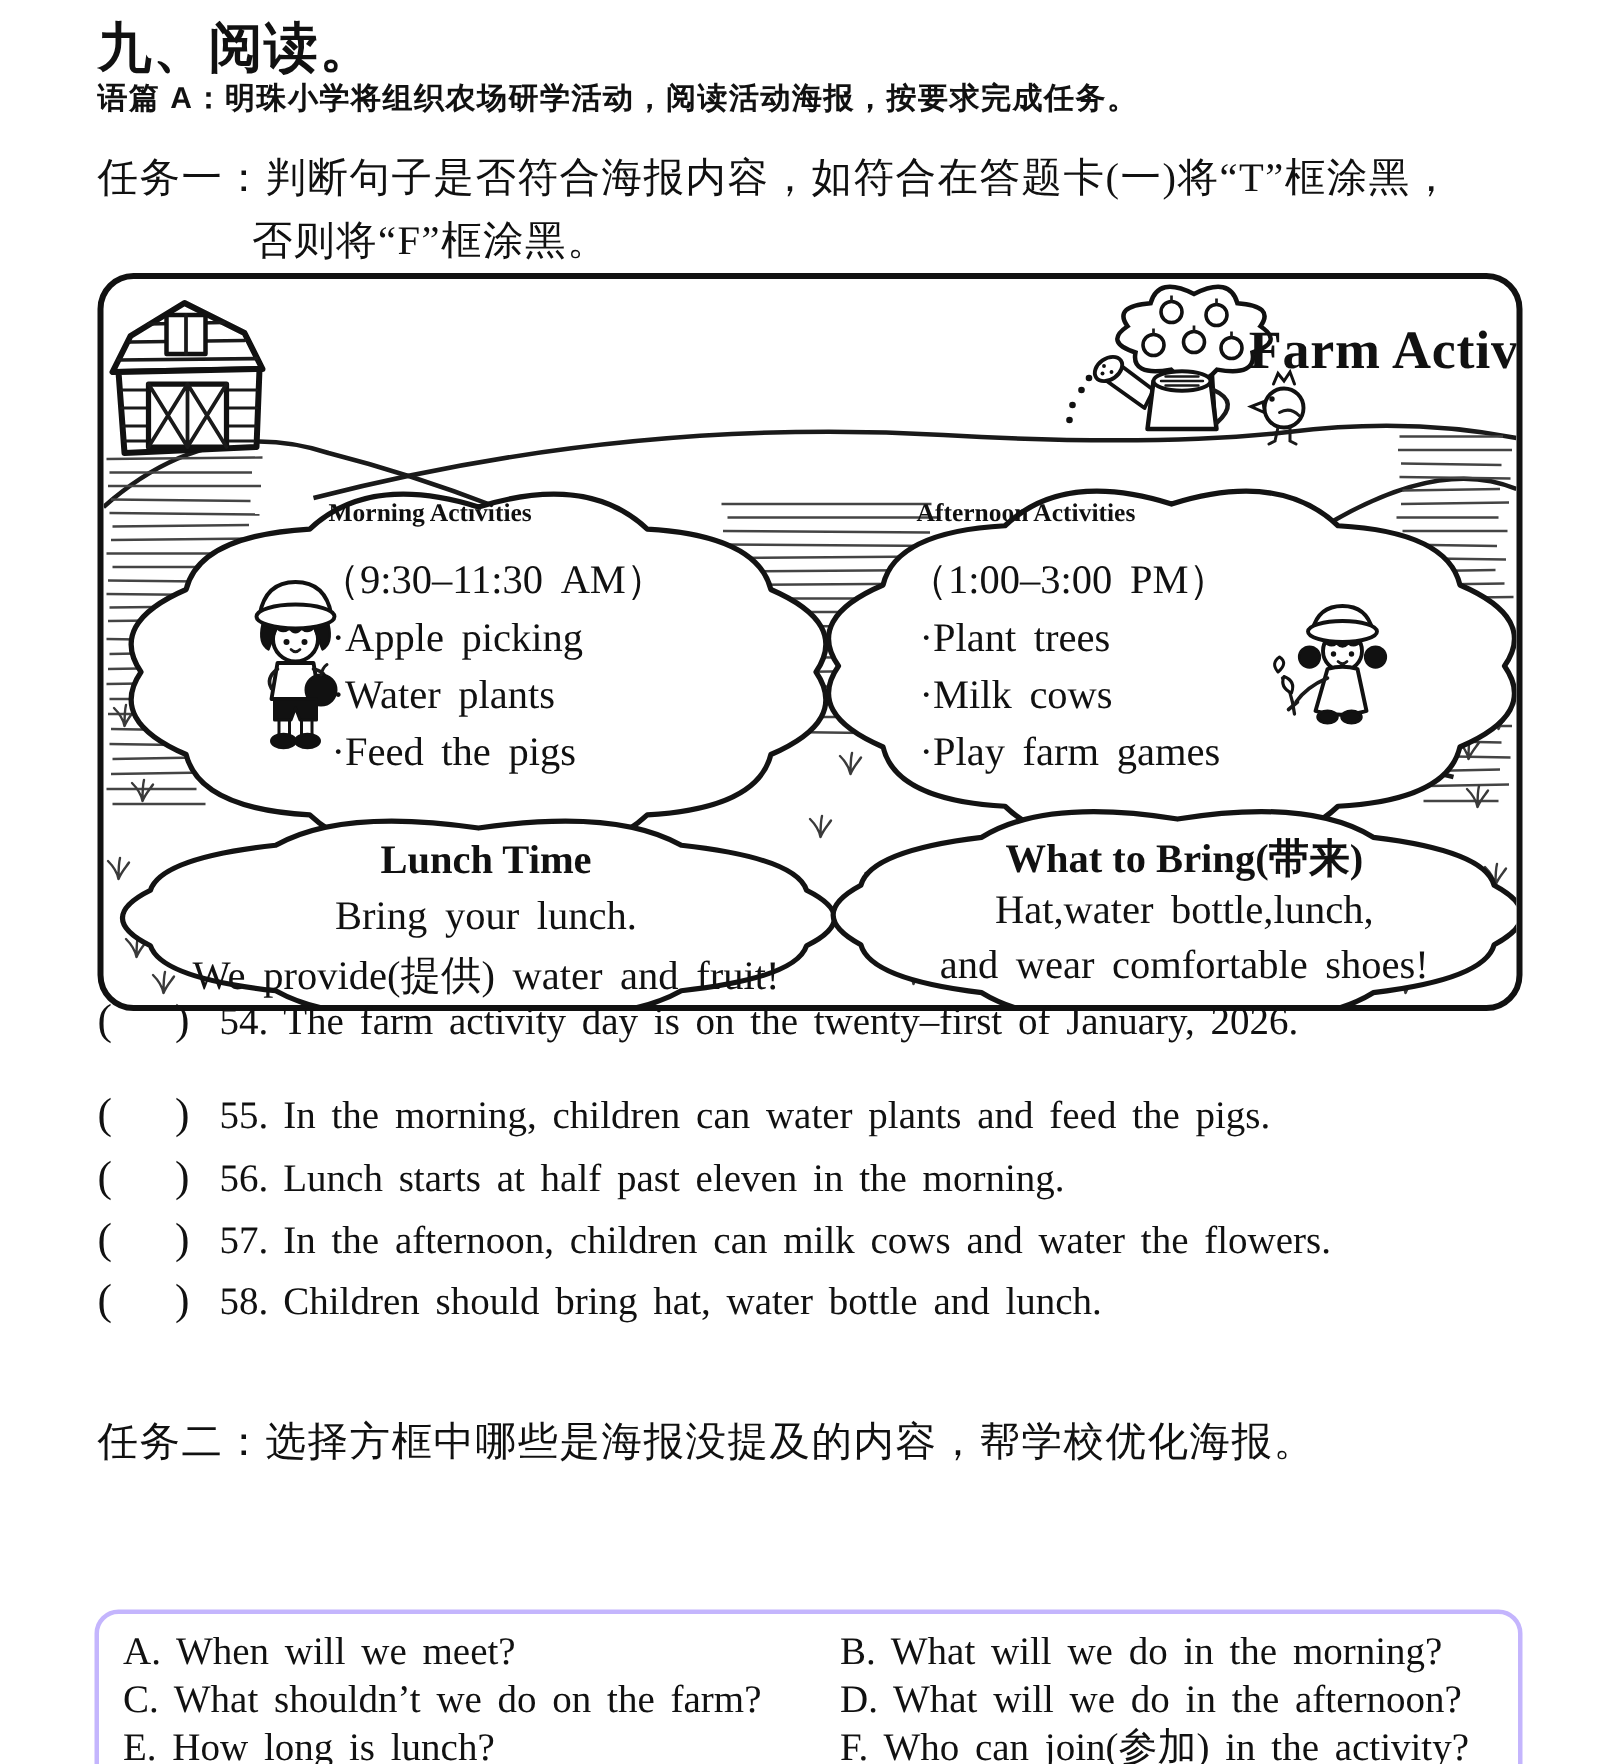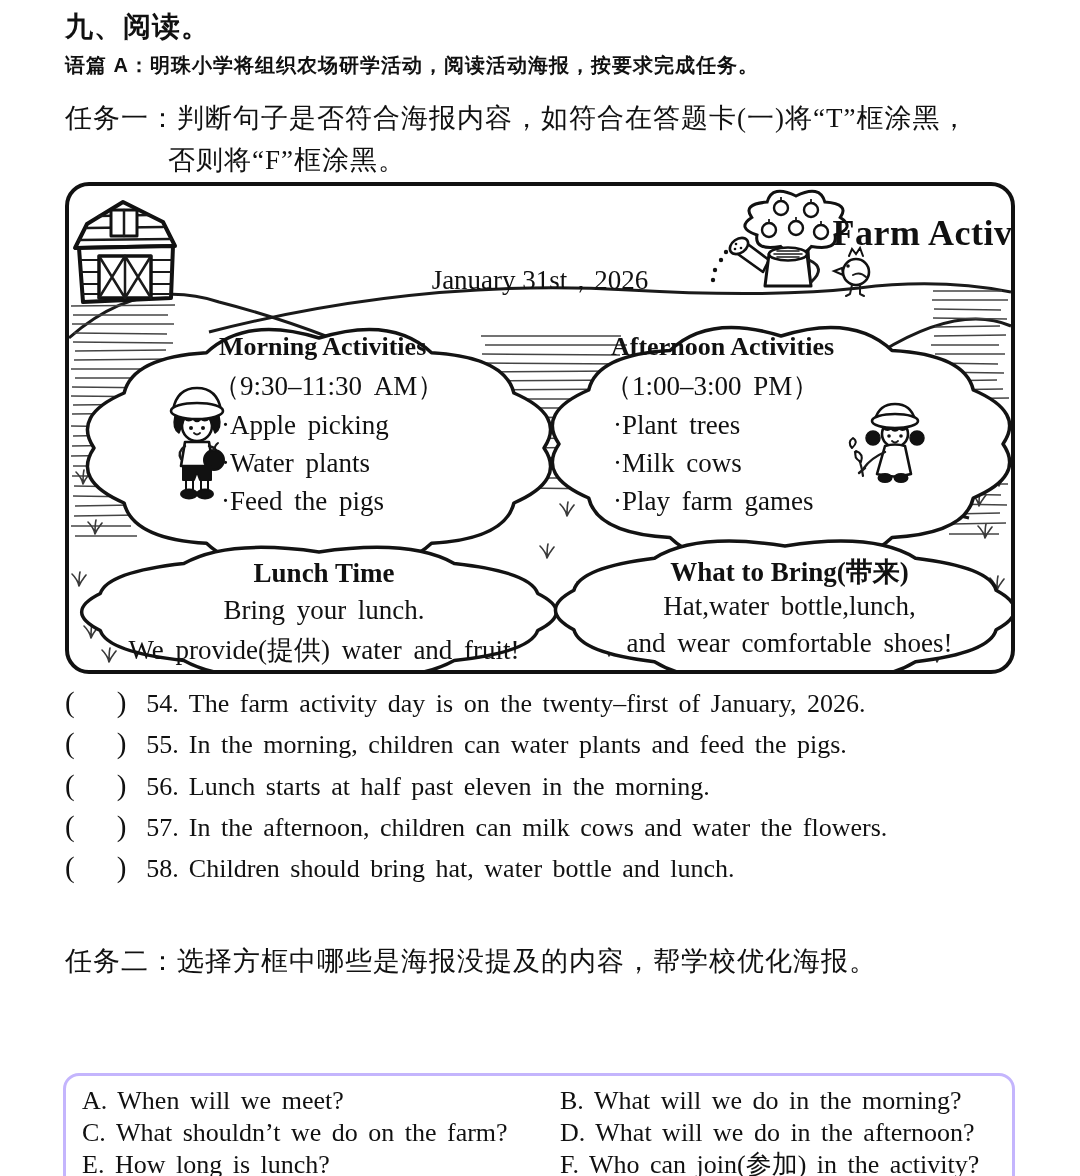--- a/index.html
+++ b/index.html
@@ -7,21 +7,21 @@
           color:#111;font-family:"Liberation Serif",serif;}
   .abs{position:absolute;}
   .zh-bold{font-family:"Liberation Sans","DejaVu Sans",sans-serif;font-weight:700;letter-spacing:1px;}
   .zh-kai{font-family:"Liberation Serif","DejaVu Serif",serif;letter-spacing:1px;}
   .serif{font-family:"Liberation Serif",serif;}
   
   #poster{left:65px;top:182px;width:942px;height:484px;border:4px solid #111;border-radius:24px;overflow:hidden;background:#fff;}
   #poster-art{position:absolute;left:0;top:0;}
   .p-title{font-weight:700;font-size:36px;letter-spacing:.5px;}
   .p-date{font-size:27px;}
-  .c-title{font-weight:700;font-size:26px;}
+  .c-title{font-weight:700;font-size:17px;}
   .c-line{font-size:27px;word-spacing:5px;}
   .centered{text-align:center;}
   
   .q-row{font-size:26px;word-spacing:4px;white-space:nowrap;}
   .paren{font-size:29px;}
   .paren.close{margin-left:42px;}
   .qnum{margin-left:20px;}
   .qtext{margin-left:10px;}
   
   .blank{display:inline-block;width:248px;height:26px;border-bottom:2.5px solid #111;margin:0 8px 0 10px;vertical-align:baseline;}
@@ -30,21 +30,21 @@
            display:grid;grid-template-columns:478px auto;align-content:space-between;
            padding:9px 6px 11px 16px;box-sizing:border-box;}
   .opt-cell{font-size:26px;word-spacing:4px;white-space:nowrap;line-height:32px;}
   svg .ln{stroke:#1a1a1a;fill:none;}
 </style>
 </head>
 <body>
 
 <div id="canvas">
 
-  <div class="abs zh-bold" style="left:65px;top:8px;font-size:28px;">九、阅读。</div>
+  <div class="abs zh-bold" style="left:65px;top:8px;font-size:36px;">九、阅读。</div>
   <div class="abs zh-bold" style="left:65px;top:52px;font-size:20px;">语篇 A：明珠小学将组织农场研学活动，阅读活动海报，按要求完成任务。</div>
   <div class="abs zh-kai" style="left:168px;top:142px;font-size:27px;">否则将“F”框涂黑。</div>
   <div class="abs zh-kai" style="left:65px;top:100px;font-size:27px;">任务一：判断句子是否符合海报内容，如符合在答题卡(一)将“T”框涂黑，</div>
 
   <div id="poster" class="abs">
     <svg id="poster-art" width="942" height="484" viewBox="0 0 942 484">
 
       <g>
         <path class="ln" stroke-width="3" d="M0 152 Q70 90 150 116 Q205 130 262 152"></path>
         <path class="ln" stroke-width="3" d="M140 146 Q350 92 560 104 Q700 112 790 102 Q870 92 942 106"></path>
@@ -239,21 +239,20 @@
           <circle cx="50" cy="38" r="1.8" fill="#111" stroke="none"></circle>
         <path class="ln" stroke-width="1.8" d="M41 43 Q44 46 47 43"></path>
         <path d="M34 48 Q44 45 54 48 L60 76 Q43 81 26 76 Z" fill="#fff" stroke-width="2.6"></path>
         <path class="ln" stroke-width="2.4" d="M34 54 Q20 60 13 70 M14 70 L8 75"></path>
         <ellipse cx="34" cy="80" rx="6.5" ry="4" fill="#111" stroke-width="2"></ellipse>
         <ellipse cx="50" cy="80" rx="6.5" ry="4" fill="#111" stroke-width="2"></ellipse>
       </g>
     </svg>
 
     <div class="abs p-title centered" style="left:0;top:26px;width:1058px;text-align:right;">Farm Activity Day</div>
-    <div class="abs p-date centered" style="left:0;top:76px;width:942px;">January 31st，2026</div>
 
     <div class="abs c-title" style="left:150px;top:146px;">Morning Activities</div>
     <div class="abs c-line" style="left:144px;top:182px;">（9:30–11:30 AM）</div>
     <div class="abs c-line" style="left:152px;top:224px;">·Apple picking</div>
     <div class="abs c-line" style="left:152px;top:262px;">·Water plants</div>
     <div class="abs c-line" style="left:152px;top:300px;">·Feed the pigs</div>
 
     <div class="abs c-title" style="left:542px;top:146px;">Afternoon Activities</div>
     <div class="abs c-line" style="left:536px;top:182px;">（1:00–3:00 PM）</div>
     <div class="abs c-line" style="left:544px;top:224px;">·Plant trees</div>
@@ -262,21 +261,21 @@
 
     <div class="abs c-title centered" style="left:30px;top:372px;width:450px;font-size:27px;">Lunch Time</div>
     <div class="abs c-line centered" style="left:30px;top:409px;width:450px;">Bring your lunch.</div>
     <div class="abs c-line centered" style="left:18px;top:446px;width:474px;">We provide(提供) water and fruit!</div>
 
     <div class="abs c-title centered" style="left:508px;top:368px;width:425px;font-size:27px;">What to Bring(带来)</div>
     <div class="abs c-line centered" style="left:508px;top:405px;width:425px;">Hat,water bottle,lunch,</div>
     <div class="abs c-line centered" style="left:498px;top:442px;width:445px;">and wear comfortable shoes!</div>
   </div>
 
-  <div class="abs q-row" style="left:65px;top:686px;">
+  <div class="abs q-row" style="left:65px;top:664px;">
     <span class="paren">(</span><span class="paren close">)</span><span class="qnum">54.</span><span class="qtext">The farm activity day is on the twenty–first of January, 2026.</span>
   </div>
   <div class="abs q-row" style="left:65px;top:727px;">
     <span class="paren">(</span><span class="paren close">)</span><span class="qnum">55.</span><span class="qtext">In the morning, children can water plants and feed the pigs.</span>
   </div>
   <div class="abs q-row" style="left:65px;top:769px;">
     <span class="paren">(</span><span class="paren close">)</span><span class="qnum">56.</span><span class="qtext">Lunch starts at half past eleven in the morning.</span>
   </div>
   <div class="abs q-row" style="left:65px;top:810px;">
     <span class="paren">(</span><span class="paren close">)</span><span class="qnum">57.</span><span class="qtext">In the afternoon, children can milk cows and water the flowers.</span>

